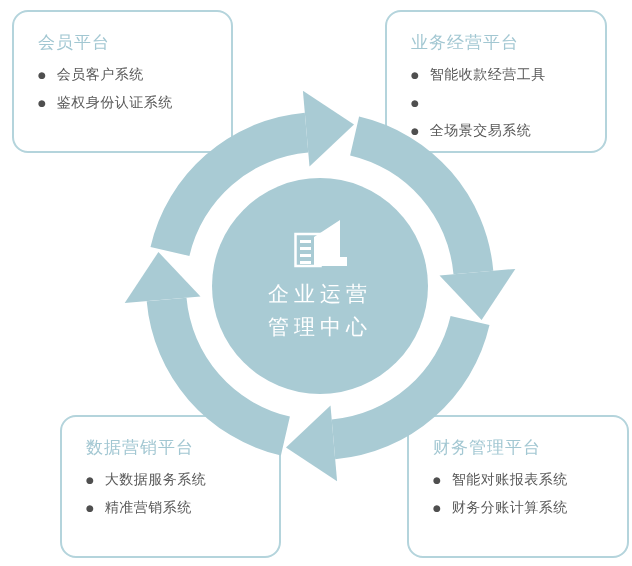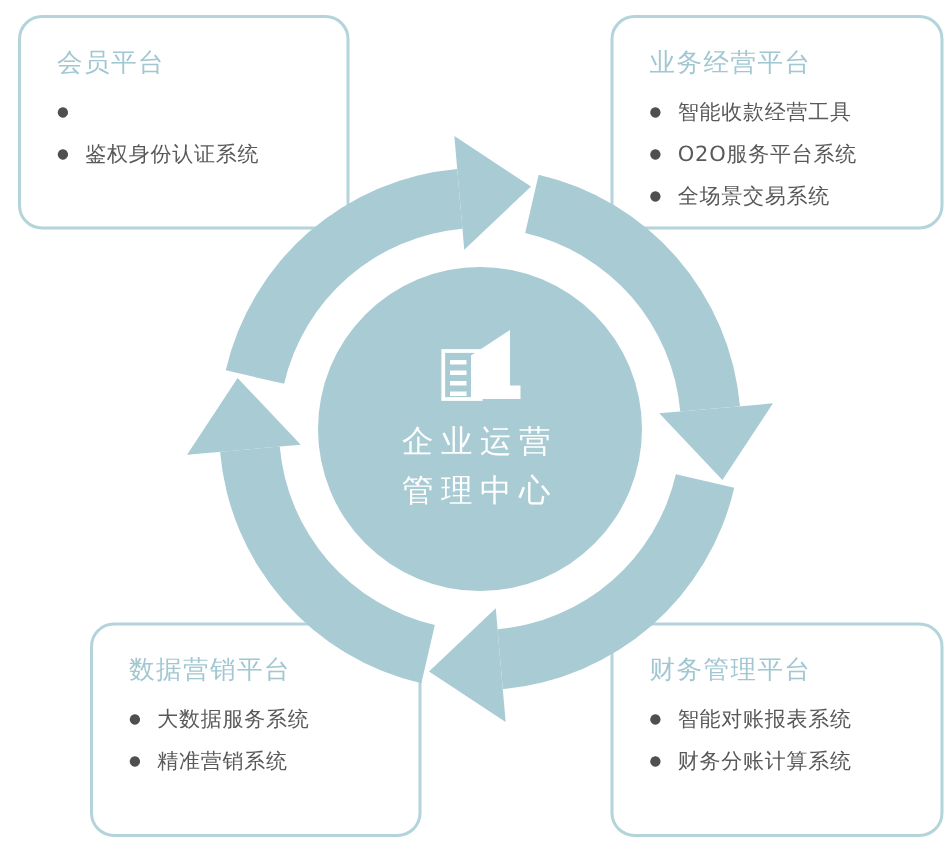--- a/index.html
+++ b/index.html
@@ -3,21 +3,21 @@
 <meta charset="utf-8">
 <style>
   html,body{margin:0;padding:0;background:#ffffff;}
   body{font-family:"DejaVu Sans","Liberation Sans",sans-serif;}
   .stage{position:relative;width:632px;height:566px;background:#ffffff;overflow:hidden;}
 
   
   .box{position:absolute;width:221px;height:143px;background:#ffffff;
        border:2px solid #b4d4dc;border-radius:16px;box-sizing:border-box;z-index:1;}
   .box.tl{left:12px;top:10px;}
-  .box.tr{left:407px;top:10px;width:222px;}
+  .box.tr{left:385px;top:10px;width:222px;}
   .box.bl{left:12px;top:415px;margin-left:48px;}
   .box.br{left:407px;top:415px;width:222px;}
 
   .box-title{display:block;margin:18px 0 0 24px;font-size:17px;font-weight:300;
              color:#a2c7d2;letter-spacing:1px;line-height:24px;}
   .items{list-style:none;margin:7px 0 0 0;padding:0 0 0 24px;}
   .items li{display:flex;align-items:center;height:28px;}
   .bullet{font-size:9px;color:#4f4f4f;margin-right:11px;line-height:1;}
   .item-label{font-size:14px;color:#595959;letter-spacing:0.5px;}
 
@@ -33,38 +33,38 @@
 </head>
 <body>
 
 <div class="stage">
 
   <div class="box tl">
     <span class="box-title">会员平台</span>
     <ul class="items">
       <li>
         <span class="bullet">●</span>
+        <span class="item-label">会员客户系统</span>
       </li>
       <li>
         <span class="bullet">●</span>
         <span class="item-label">鉴权身份认证系统</span>
       </li>
     </ul>
   </div>
 
   <div class="box tr">
     <span class="box-title">业务经营平台</span>
     <ul class="items">
       <li>
         <span class="bullet">●</span>
         <span class="item-label">智能收款经营工具</span>
       </li>
       <li>
         <span class="bullet">●</span>
-        <span class="item-label">O2O服务平台系统</span>
       </li>
       <li>
         <span class="bullet">●</span>
         <span class="item-label">全场景交易系统</span>
       </li>
     </ul>
   </div>
 
   <div class="box bl">
     <span class="box-title">数据营销平台</span>

